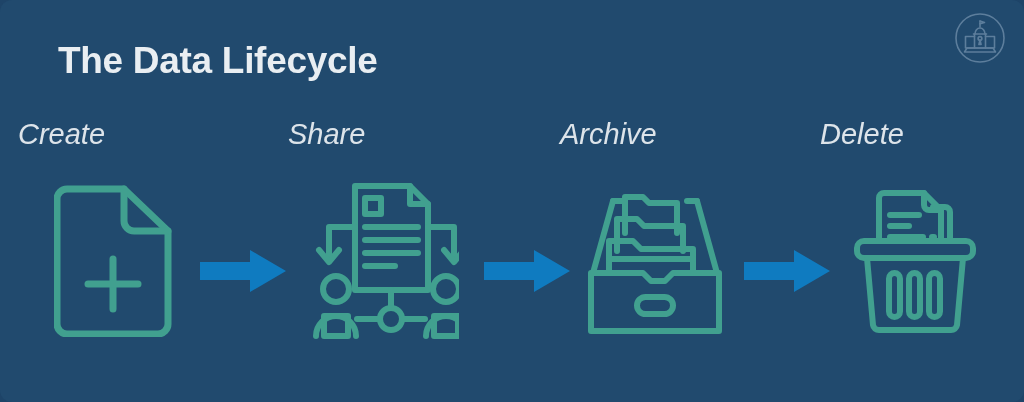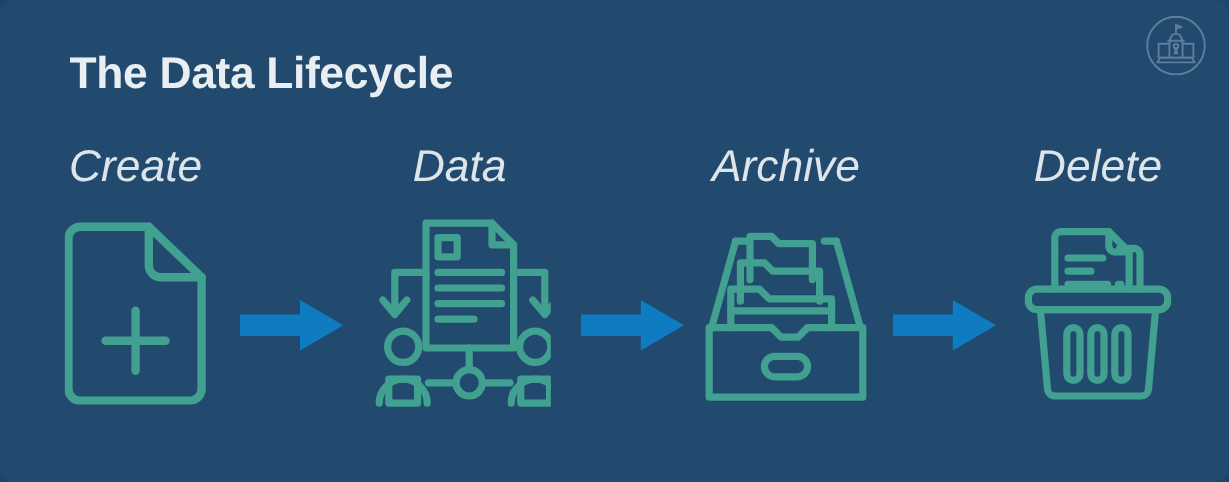--- a/index.html
+++ b/index.html
@@ -61,25 +61,25 @@
   .stage-1 { left: 18px; }
   .stage-2 { left: 288px; }
   .stage-3 { left: 560px; }
   .stage-4 { left: 820px; }
 
   .stage-label {
     position: absolute;
     top: 0;
     left: 0;
     width: 190px;
-    text-align: center;
+    text-align: left;
     font-family: "Liberation Sans", sans-serif;
     font-style: italic;
     font-weight: normal;
-    font-size: 37px;
+    font-size: 29px;
     color: #dde4ea;
     white-space: nowrap;
   }
   .stage-icon {
     position: absolute;
     top: 58px;
     left: 0;
     width: 190px;
     height: 170px;
     display: flex;
@@ -137,21 +137,21 @@
         <svg viewBox="0 0 118 152" width="118" height="152" fill="none" stroke="#41a08f" stroke-width="7" stroke-linecap="round" stroke-linejoin="round">
           <path d="M13 4 H70 L114 46 V139 a10 10 0 0 1 -10 10 H13 a10 10 0 0 1 -10 -10 V14 a10 10 0 0 1 10 -10 Z"></path>
           <path d="M70 4 V36 a10 10 0 0 0 10 10 H114"></path>
           <line x1="59" y1="74" x2="59" y2="124"></line>
           <line x1="34" y1="99" x2="84" y2="99"></line>
         </svg>
       </div>
     </div>
 
     <div class="stage stage-2">
-      <div class="stage-label">Data</div>
+      <div class="stage-label">Share</div>
       <div class="stage-icon">
         <svg viewBox="0 0 152 158" width="152" height="158" fill="none" stroke="#41a08f" stroke-width="6" stroke-linecap="round" stroke-linejoin="round">
 
           <path d="M48 4 H103 L121 22 V108 H48 Z"></path>
           <path d="M103 4 V22 H121"></path>
           <rect x="58" y="16" width="16" height="16"></rect>
           <line x1="58" y1="45" x2="111" y2="45"></line>
           <line x1="58" y1="58" x2="111" y2="58"></line>
           <line x1="58" y1="71" x2="111" y2="71"></line>
           <line x1="58" y1="84" x2="88" y2="84"></line>

